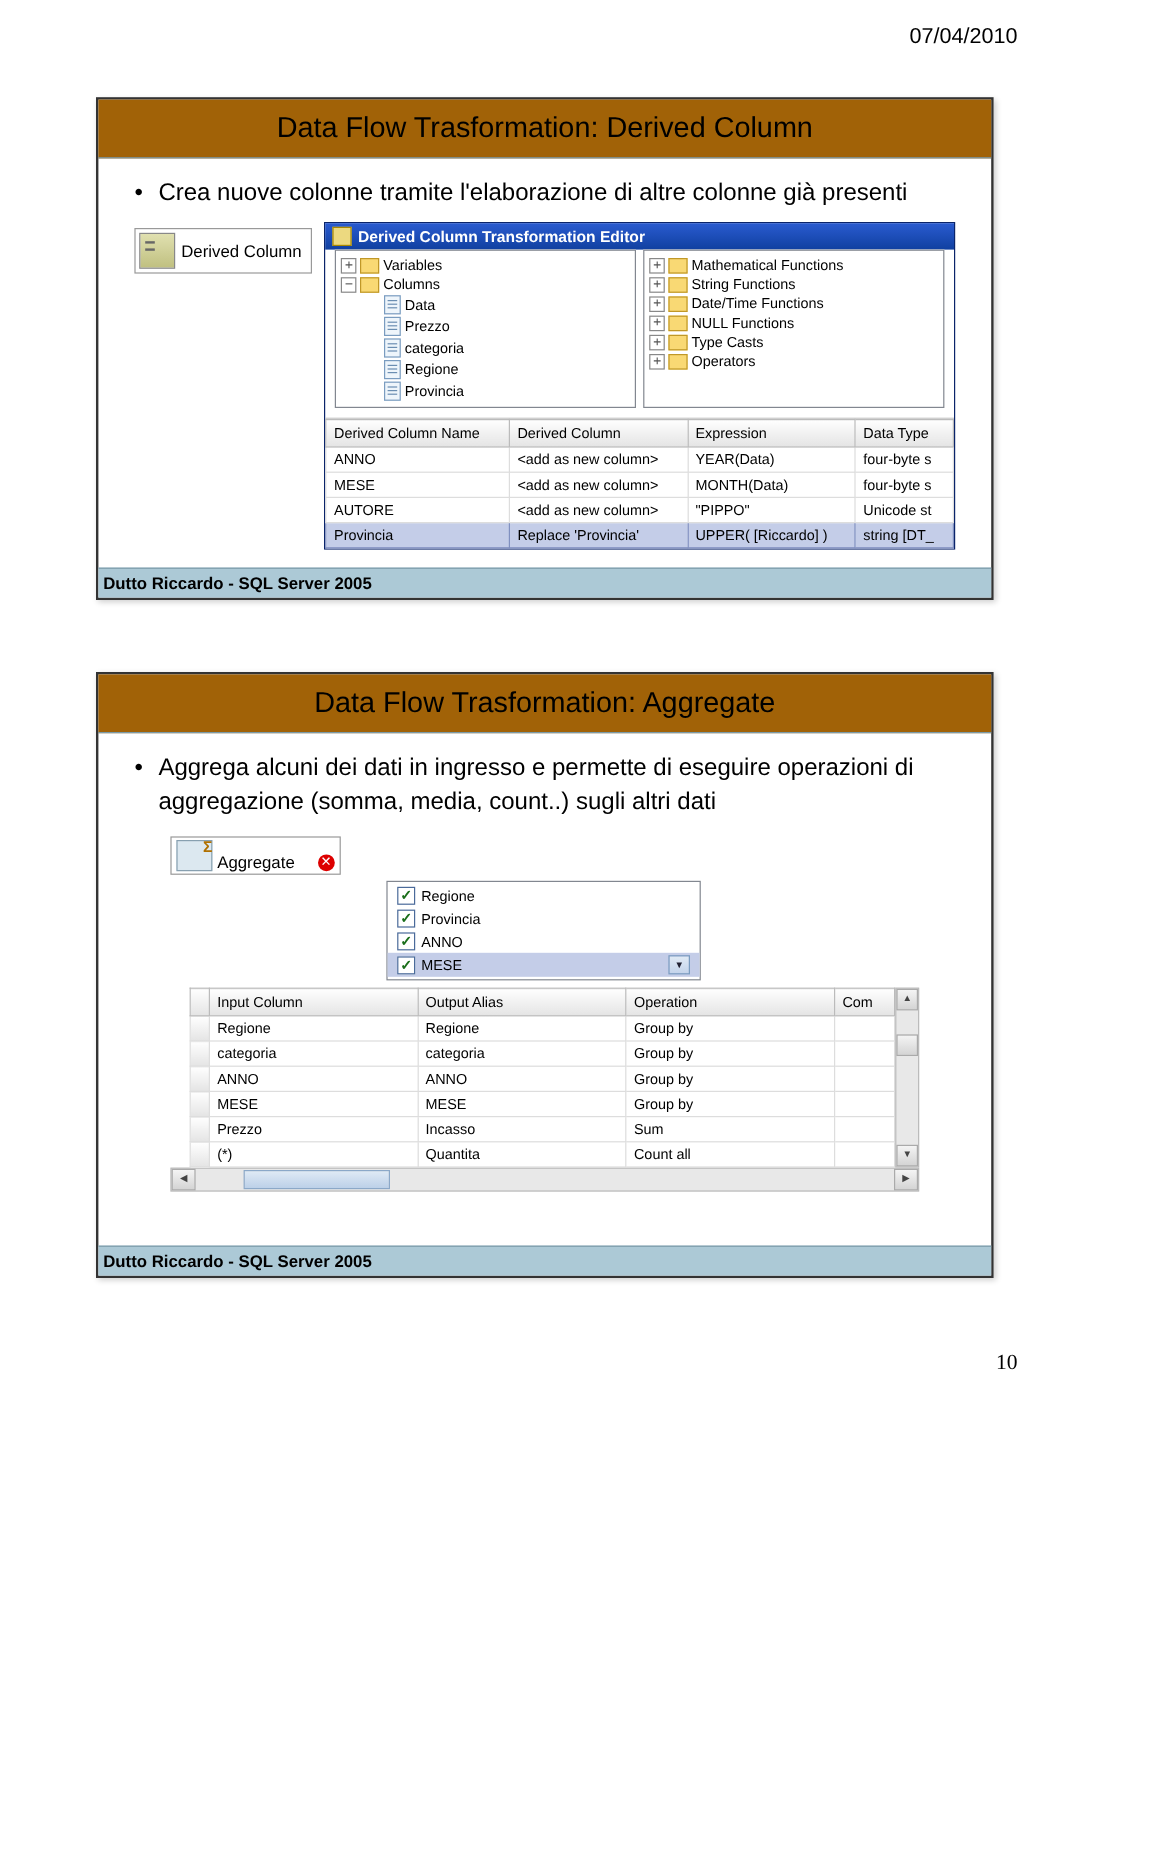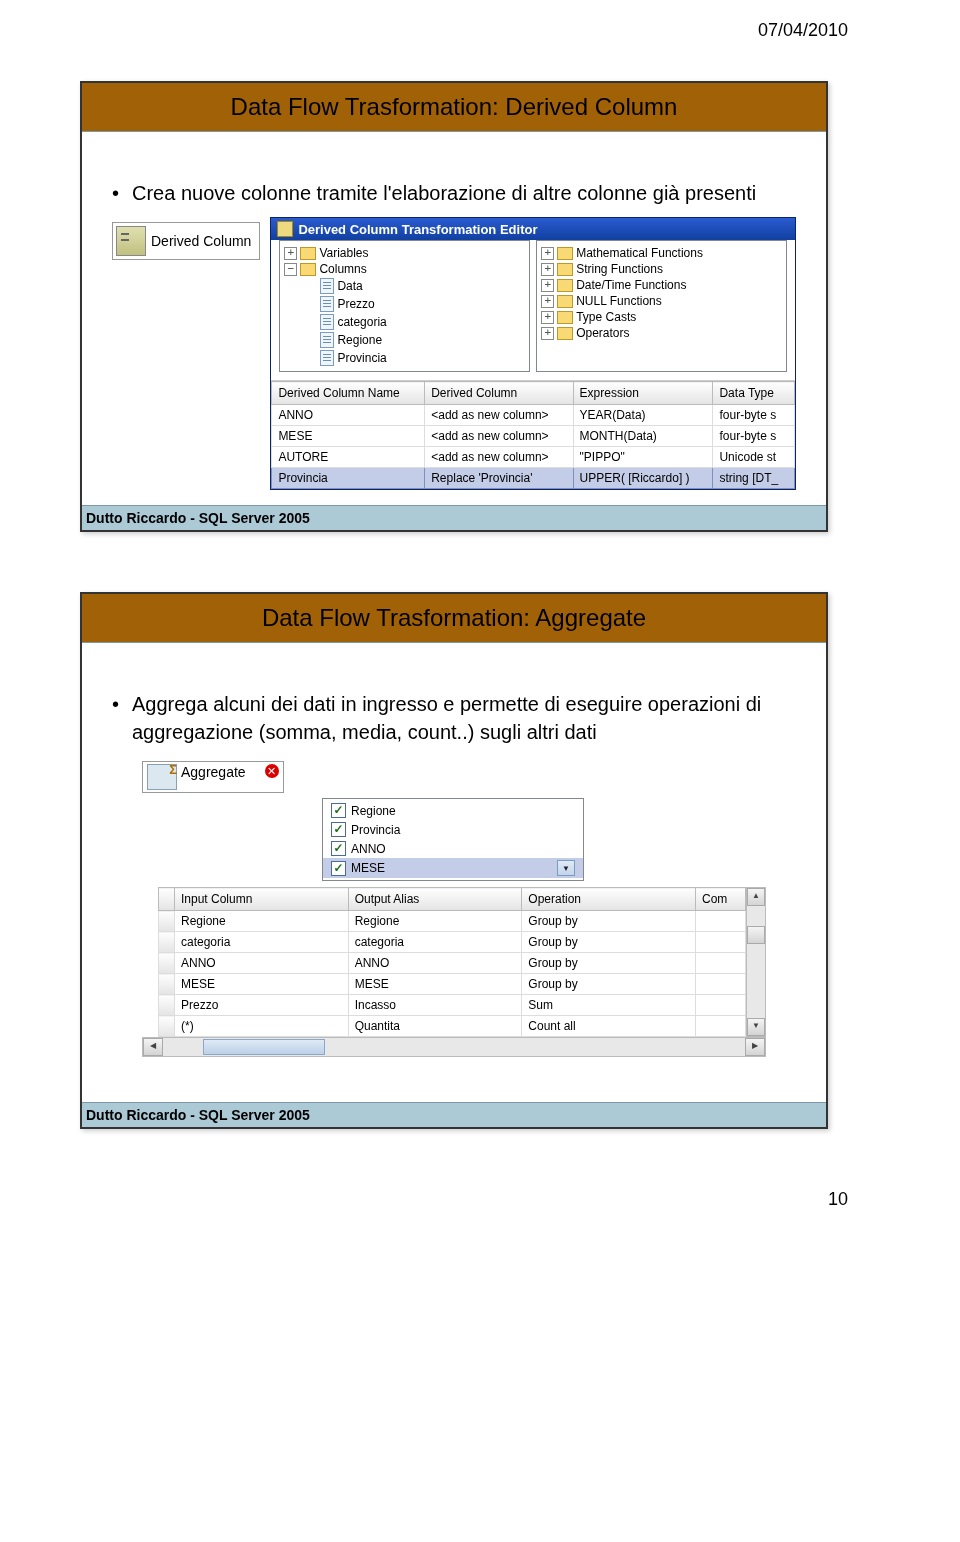--- a/index.html
+++ b/index.html
@@ -36,40 +36,40 @@
   }
   .slide-body {
     padding: 15px 30px;
   }
   .bullet {
     padding-left: 20px;
     position: relative;
     font-size: 20px;
     line-height: 1.4;
     margin-bottom: 10px;
-    margin-top: 32px;
   }
   .bullet::before {
     content: "•";
     position: absolute;
     left: 0;
     font-size: 20px;
   }
   .slide-footer {
     background: #acc9d6;
     border-top: 1px solid #7a9aa8;
     text-align: left;
     padding: 4px;
     font-size: 14px;
     font-weight: bold;
   }
   .page-number {
     text-align: right;
     font-size: 18px;
     margin-right: -20px;
+    font-family: Liberation Serif, serif;
   }
 
   
   .dc-container {
     display: flex;
     gap: 10px;
     align-items: flex-start;
   }
   .dc-icon-box {
     border: 1px solid #999;
@@ -193,21 +193,21 @@
     padding: 3px 6px;
   }
   .dc-grid tr.selected td {
     background: #c4cde8;
     border-color: #8090c0;
   }
 
   
   .agg-icon-box {
     display: inline-flex;
-    align-items: flex-start;
+    align-items: flex-end;
     gap: 4px;
     border: 1px solid #999;
     padding: 2px 4px;
     margin: 5px 30px;
     background: #fff;
   }
   .agg-icon {
     width: 28px;
     height: 24px;
     background: #dce8f0;

